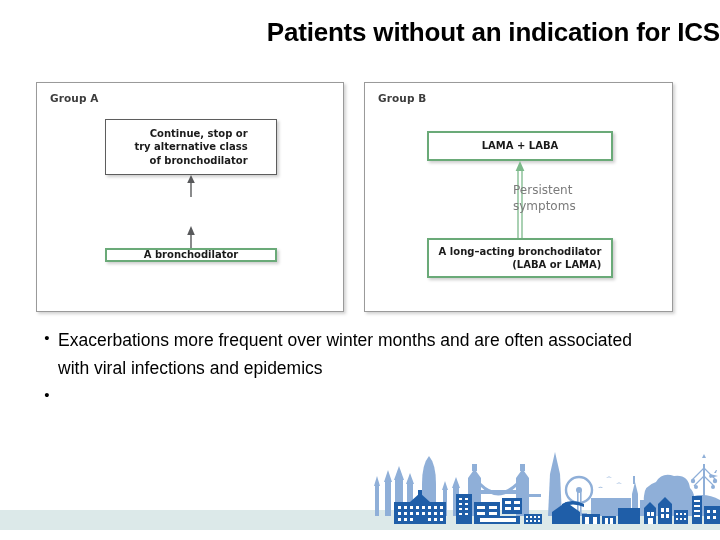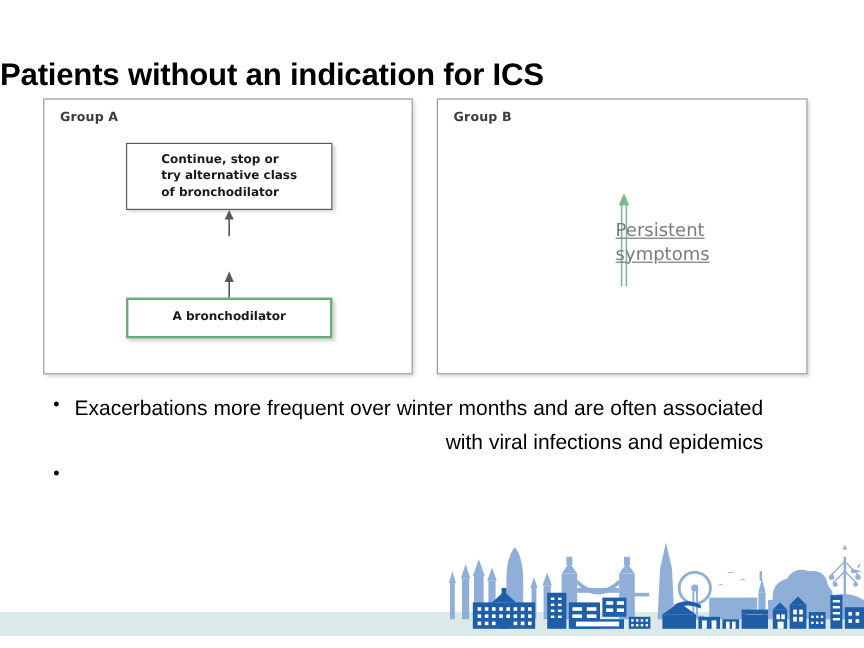--- a/index.html
+++ b/index.html
@@ -20,23 +20,23 @@
     position: absolute;
     left: 0; top: 0;
     width: 720px; height: 540px;
     background: #ffffff;
   }
 
   
   .slide-title {
     position: absolute;
     left: 0;
-    top: 48px;
+    top: 18px;
     width: 720px;
-    text-align: left;
+    text-align: right;
     font-size: 26px;
     font-weight: bold;
     color: #000000;
     letter-spacing: -0.2px;
     line-height: 1.1;
   }
 
   
   .figure-area {
     position: absolute;
@@ -70,39 +70,39 @@
   }
 
   
   .fbox {
     position: absolute;
     box-sizing: border-box;
     background: #ffffff;
     display: flex;
     align-items: center;
     justify-content: center;
-    text-align: left;
+    text-align: right;
     font-family: "DejaVu Sans", sans-serif;
     font-size: 10px;
     font-weight: bold;
     color: #1a1a1a;
     line-height: 1.32;
     box-shadow: 2px 2px 3px rgba(0,0,0,0.20);
   }
   .fbox-gray  { border: 1px solid #5d5d5d; }
   .fbox-green { border: 2px solid #6aaa78; }
 
   
   .a-top {
     left: 68px;  top: 36px;
     width: 172px; height: 56px;
   }
   .a-bottom {
     left: 68px;  top: 165px;
-    width: 172px; height: 34px;
+    width: 172px; height: 14px;
   }
 
   
   .b-top {
     left: 62px;  top: 48px;
     width: 186px; height: 30px;
   }
   .b-bottom {
     left: 62px;  top: 155px;
     width: 186px; height: 40px;
@@ -110,26 +110,25 @@
 
   
   .arrow {
     position: absolute;
   }
   .arrow svg { display: block; }
 
   .mid-label {
     position: absolute;
     font-family: "DejaVu Serif", serif;
-    font-size: 15px;
+    font-size: 12px;
     color: #6e6e6e;
     text-align: center;
     line-height: 1.3;
     white-space: pre-line;
-    text-decoration: underline;
   }
   .mid-label-a {
     left: 104px;
     top: 110px;
     width: 100px;
   }
   .mid-label-b {
     left: 148px;
     top: 100px;
     width: 100px;
@@ -155,21 +154,20 @@
   .bullet-dot {
     flex: 0 0 auto;
     width: 22px;
     text-align: center;
     font-size: 15px;
     line-height: 1.62;
   }
   .bullet-text {
     flex: 1 1 auto;
     max-width: 578px;
-    text-align: right;
   }
 
   
   .bottom-band {
     position: absolute;
     left: 0;
     top: 510px;
     width: 720px;
     height: 20px;
     background: #dce9e9;
@@ -217,32 +215,39 @@
       </div>
 
       <div class="fbox fbox-green a-bottom">
         <span style="white-space: pre-line;">A bronchodilator</span>
       </div>
     </div>
 
     <div class="panel panel-b">
       <div class="panel-label">Group B</div>
 
+      <div class="fbox fbox-green b-top">
+        <span style="white-space: pre-line;">LAMA + LABA</span>
+      </div>
 
       <div class="arrow" style="left:148px; top:78px;">
         <svg width="14" height="78" viewBox="0 0 14 78">
           <line x1="5" y1="78" x2="5" y2="8" stroke="#7cb98a" stroke-width="1.3"></line>
           <line x1="9" y1="78" x2="9" y2="8" stroke="#7cb98a" stroke-width="1.3"></line>
           <polygon points="7,0 2.6,10 11.4,10" fill="#7cb98a"></polygon>
         </svg>
       </div>
 
       <div class="mid-label mid-label-b">Persistent
 symptoms</div>
 
+      <div class="fbox fbox-green b-bottom">
+        <span style="white-space: pre-line;">A long–acting bronchodilator
+(LABA or LAMA)</span>
+      </div>
     </div>
 
   </div>
 
   <div class="bullets">
     <div class="bullet-row">
       <span class="bullet-dot">•</span>
       <span class="bullet-text">Exacerbations more frequent over winter months and are often associated with viral infections and epidemics</span>
     </div>
     <div class="bullet-row">

